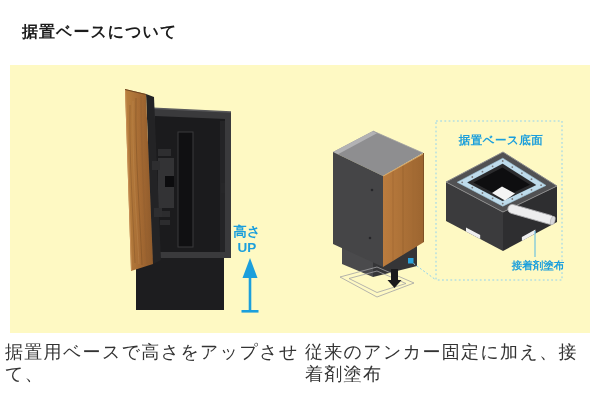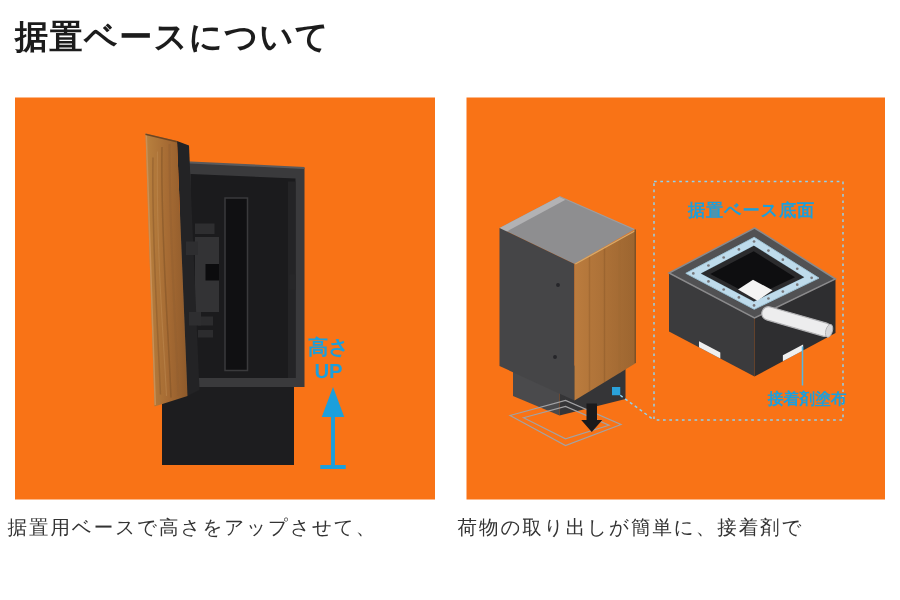--- a/index.html
+++ b/index.html
@@ -1,31 +1,31 @@
 <!DOCTYPE html>
 <html><head>
 <meta charset="utf-8">
 <style>
   html,body{margin:0;padding:0;background:#ffffff;}
   .page{
     position:relative;width:600px;height:400px;overflow:hidden;
     background:#ffffff;font-family:"Liberation Sans",sans-serif;
   }
   .title{
-    position:absolute;left:10px;top:10px;margin:0;
-    font-size:22px;font-weight:600;letter-spacing:1px;color:#1c1c1c;
+    position:absolute;left:10px;top:10px;margin:12px;
+    font-size:16px;font-weight:600;letter-spacing:1px;color:#1c1c1c;
   }
   .panel{
-    position:absolute;top:65px;width:280px;height:268px;background:#f97316;text-decoration:underline;
+    position:absolute;top:65px;width:280px;height:268px;background:#fef9c3;text-decoration:underline;
   }
-  .panel.left{left:10px;}
+  .panel.left{left:10px;padding-left:28px;}
   .panel.right{left:311px;width:279px;}
   .panel svg{display:block;width:100%;height:100%;}
   .caption{
-    position:absolute;top:341px;font-size:13px;line-height:22px;
+    position:absolute;top:341px;font-size:18px;line-height:22px;
     letter-spacing:1.3px;color:#333333;
   }
   .caption.left{left:5px;width:295px;}
   .caption.right{left:305px;width:292px;}
   svg text{font-family:"Liberation Sans",sans-serif;}
 </style>
 </head>
 <body>
 
 <div class="page">
@@ -170,16 +170,16 @@
 
       <line x1="224" y1="166" x2="224" y2="192" stroke="#55b7e3" stroke-width="1"></line>
       <text x="227" y="204" text-anchor="middle" font-size="10.5" font-weight="bold" fill="#1b9fdc">接着剤塗布</text>
     </svg>
   </div>
 
   <div class="caption left">
     <div>据置用ベースで高さをアップさせて、</div>
   </div>
   <div class="caption right">
-    <div>荷物の取り出しが簡単に、接着剤で</div>
+    <div>従来のアンカー固定に加え、接着剤塗布</div>
   </div>
 
 </div>
 
 </body></html>

